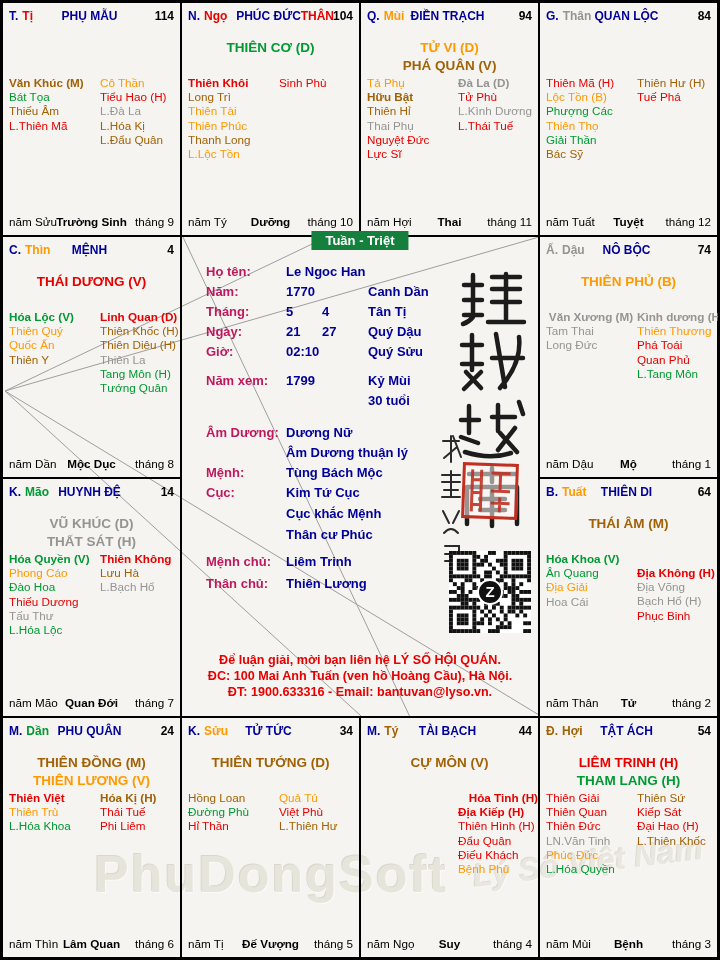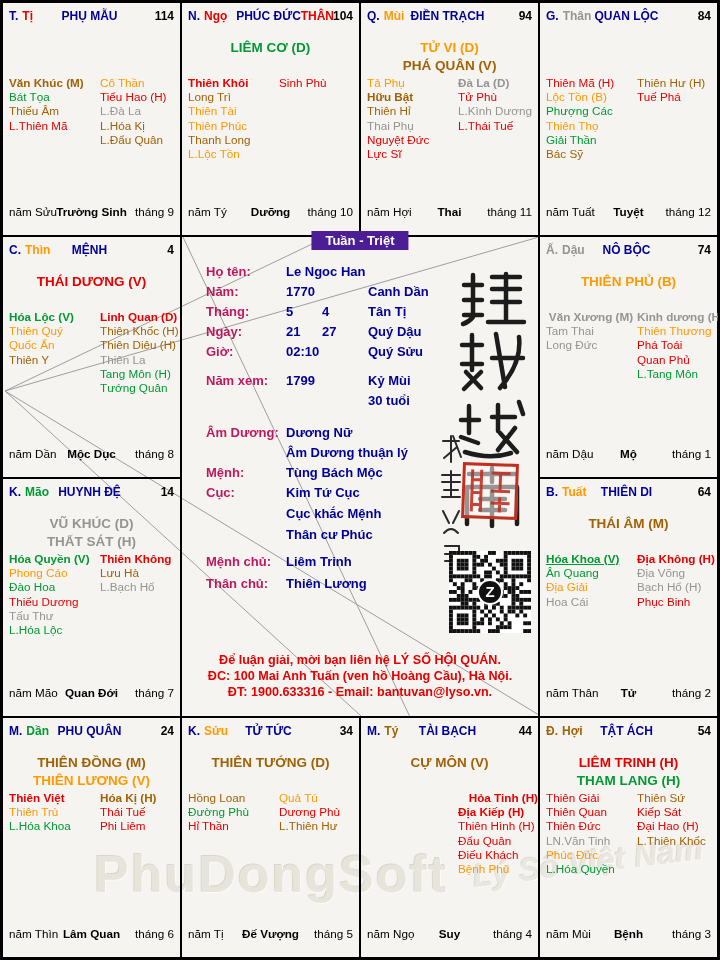--- a/index.html
+++ b/index.html
@@ -33,27 +33,27 @@
 
   .phead{position:absolute;top:6px;left:6px;right:4px;height:16px;font-size:12px;font-weight:bold;white-space:nowrap}
   .pname{position:absolute;left:-6px;right:0;text-align:center;color:#000099}
   .pstem{margin-right:4px}
   .pnum{position:absolute;right:2px;color:#000}
   .pbadge{position:absolute;right:21px;color:#e60000}
   .pmains{position:absolute;top:36px;left:2px;right:2px;text-align:center;font-weight:bold;font-size:13.5px;line-height:18px;white-space:nowrap}
   .pcol{position:absolute;top:73px;font-size:11.7px;line-height:14.2px;white-space:nowrap}
   .pcol.left{left:6px;width:90px}
   .pcol.right{left:97px;width:80px}
-  .pfoot{position:absolute;bottom:16px;left:6px;right:6px;height:14px;font-size:11.7px}
+  .pfoot{position:absolute;bottom:6px;left:6px;right:6px;height:14px;font-size:11.7px}
   .pfoot .fy{float:left}
   .pfoot .fm{float:right}
   .pfoot .fs{position:absolute;left:0;right:0;text-align:center;font-weight:bold}
 
   .center{position:absolute;left:179px;top:234px;width:358px;height:481px;border:1px solid #000;box-sizing:border-box}
-  .tuanbox{position:absolute;top:-6px;left:50%;transform:translateX(-50%);background:#4c1d95;color:#fff;
+  .tuanbox{position:absolute;top:-6px;left:50%;transform:translateX(-50%);background:#15803d;color:#fff;
     font-weight:bold;font-size:13px;padding:2px 14px;white-space:nowrap;z-index:6}
   .ct{position:absolute;font-size:13px;font-weight:bold;white-space:nowrap}
   .ct.lab{left:24px;color:#be185d}
   .ct.v1{left:104px;color:#000099}
   .ct.v2{left:140px;color:#000099}
   .ct.v3{left:186px;color:#000099}
   .contact{position:absolute;left:0;right:0;text-align:center;font-size:12.6px;font-weight:bold;color:#e60000;white-space:nowrap}
 
   .calli{position:absolute;left:256px;top:16px;width:104px;height:340px}
   .seal{position:absolute;left:280px;top:226px;width:56px;height:56px;border:3px solid #c03020;
@@ -95,21 +95,21 @@
       </div>
       <div class="pfoot">
         <span class="fy">năm Sửu</span>
         <span class="fm">tháng 9</span>
         <span class="fs">Trường Sinh</span>
       </div>
     </div>
   <div class="cell p1">
       <div class="phead"><span class="pname c-navy">PHÚC ĐỨC</span><span class="pstem c-navy">N.</span><span class="pbranch c-red">Ngọ</span><span class="pbadge">THÂN</span><span class="pnum">104</span></div>
       <div class="pmains">
-        <div class="c-green">LIÊM CƠ (D)</div>
+        <div class="c-green">THIÊN CƠ (D)</div>
       </div>
       <div class="pcol left">
         <div class="c-red" style="font-weight: bold;">Thiên Khôi</div>
         <div class="c-black">Long Trì</div>
         <div class="c-orange">Thiên Tài</div>
         <div class="c-orange">Thiên Phúc</div>
         <div class="c-black">Thanh Long</div>
         <div class="c-orange">L.Lộc Tồn</div>
       </div>
       <div class="pcol right">
@@ -239,27 +239,27 @@
         <span class="fm">tháng 7</span>
         <span class="fs">Quan Đới</span>
       </div>
     </div>
   <div class="cell p7">
       <div class="phead"><span class="pname c-navy">THIÊN DI</span><span class="pstem c-navy">B.</span><span class="pbranch c-orange">Tuất</span><span class="pnum">64</span></div>
       <div class="pmains">
         <div class="c-black">THÁI ÂM (M)</div>
       </div>
       <div class="pcol left">
-        <div class="c-green" style="font-weight: bold; text-decoration: underline;">Hóa Khoa (V)</div>
+        <div class="c-green" style="font-weight: bold;">Hóa Khoa (V)</div>
         <div class="c-green">Ân Quang</div>
         <div class="c-orange">Địa Giải</div>
         <div class="c-gray">Hoa Cái</div>
       </div>
       <div class="pcol right">
-        <div class="c-red" style="font-weight: bold;">Địa Không (H)</div>
+        <div class="c-red" style="font-weight: bold; margin-top: 14px;">Địa Không (H)</div>
         <div class="c-gray">Địa Võng</div>
         <div class="c-gray">Bạch Hổ (H)</div>
         <div class="c-red">Phục Binh</div>
       </div>
       <div class="pfoot">
         <span class="fy">năm Thân</span>
         <span class="fm">tháng 2</span>
         <span class="fs">Tử</span>
       </div>
     </div>
@@ -290,21 +290,21 @@
       <div class="pmains">
         <div class="c-black">THIÊN TƯỚNG (D)</div>
       </div>
       <div class="pcol left">
         <div class="c-black">Hồng Loan</div>
         <div class="c-green">Đường Phù</div>
         <div class="c-red">Hỉ Thần</div>
       </div>
       <div class="pcol right">
         <div class="c-orange">Quả Tú</div>
-        <div class="c-red">Dương Phù</div>
+        <div class="c-red">Việt Phù</div>
         <div class="c-black">L.Thiên Hư</div>
       </div>
       <div class="pfoot">
         <span class="fy">năm Tị</span>
         <span class="fm">tháng 5</span>
         <span class="fs">Đế Vượng</span>
       </div>
     </div>
   <div class="cell p10">
       <div class="phead"><span class="pname c-navy">TÀI BẠCH</span><span class="pstem c-navy">M.</span><span class="pbranch c-black">Tý</span><span class="pnum">44</span></div>

